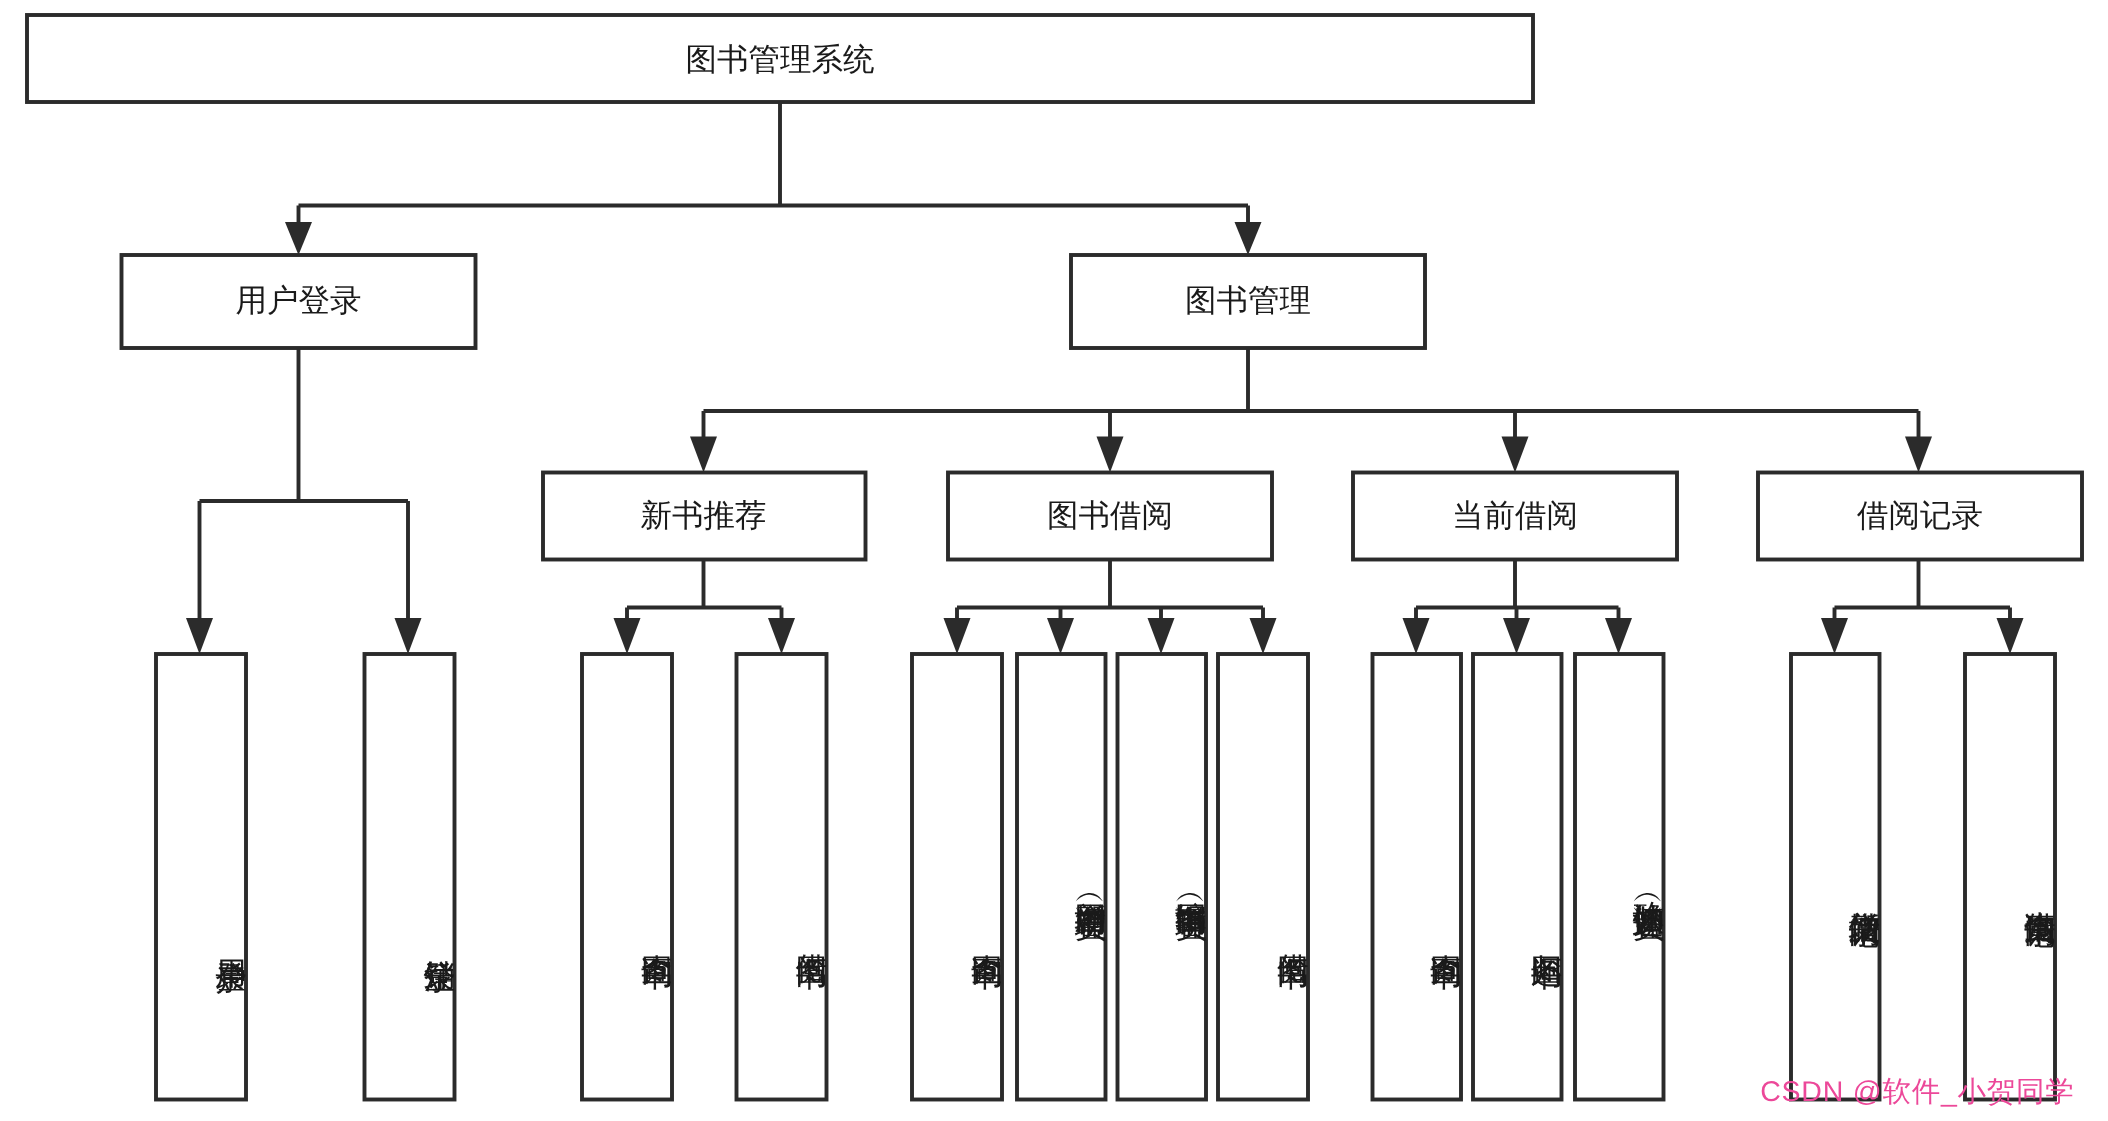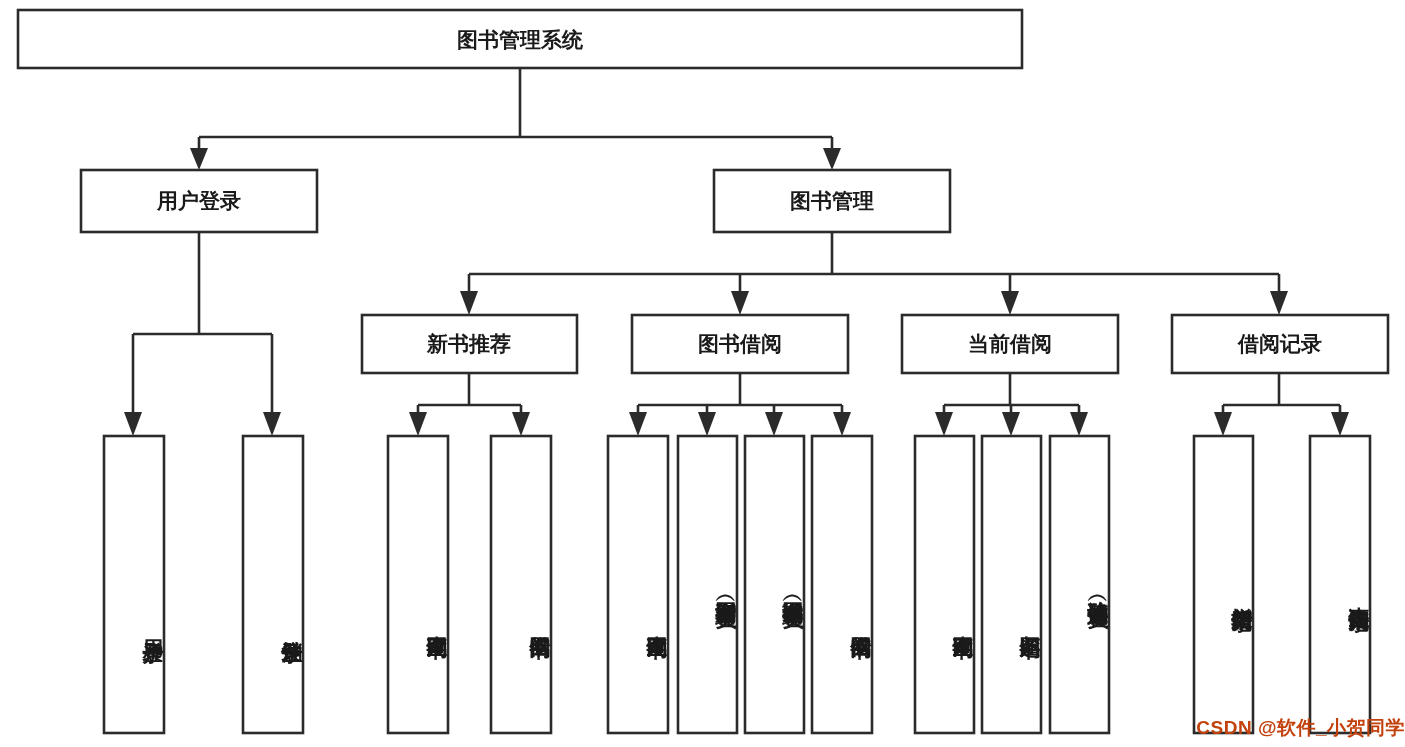--- a/index.html
+++ b/index.html
@@ -11,21 +11,20 @@
     width: 1405px;
     height: 747px;
     font-family: "Liberation Sans", "DejaVu Sans", sans-serif;
     overflow: hidden;
     position: relative;
   }
   #diagram-root {
     position: relative;
     width: 1405px;
     height: 747px;
-    font-weight: bold;
   }
   svg.diagram-canvas {
     position: absolute;
     left: 0;
     top: 0;
     width: 1405px;
     height: 747px;
   }
   .node-box {
     fill: #ffffff;
@@ -59,25 +58,25 @@
     color: #1a1a1a;
     letter-spacing: 1px;
     display: flex;
     align-items: flex-start;
     justify-content: center;
     white-space: nowrap;
     pointer-events: none;
   }
   .watermark {
     position: absolute;
-    right: 0;
+    right: 22px;
     bottom: 6px;
     font-family: "Liberation Sans", "DejaVu Sans", sans-serif;
     font-size: 19px;
-    color: #c2410c;
+    color: #ec4899;
     white-space: nowrap;
     letter-spacing: 0.5px;
   }
 </style>
 </head>
 <body>
 
 <div id="diagram-root">
 
   <svg class="diagram-canvas" viewBox="0 0 1405 747">

